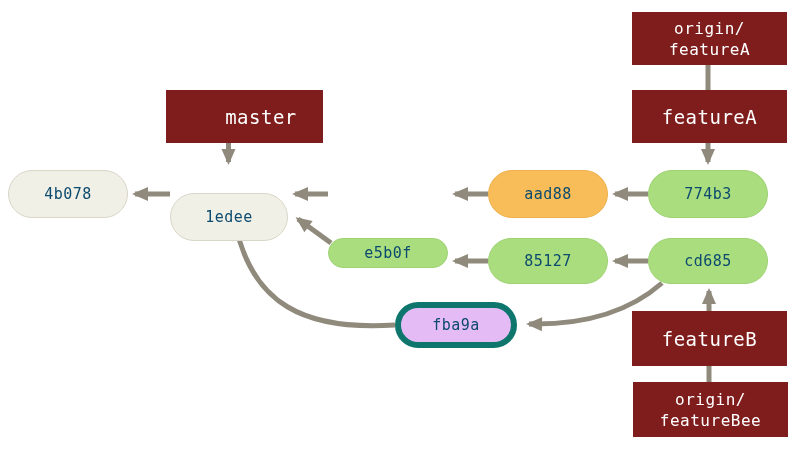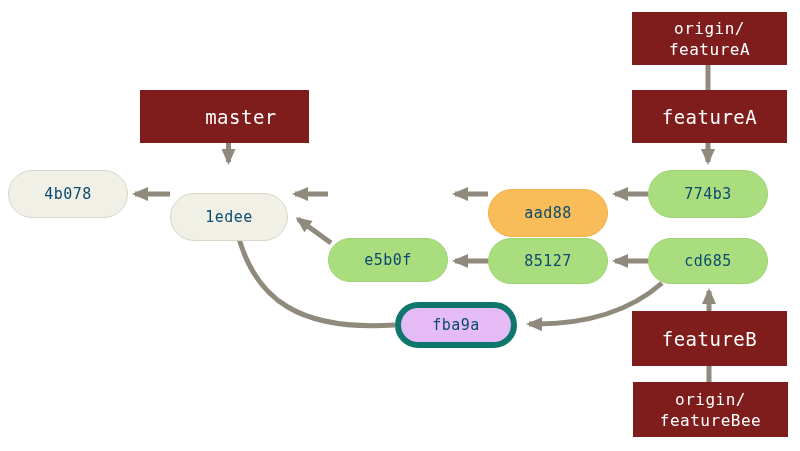--- a/index.html
+++ b/index.html
@@ -28,21 +28,21 @@
     border-radius: 24px;
     display: flex;
     align-items: center;
     justify-content: center;
     font-size: 15px;
     color: #0c4a6e;
     letter-spacing: 0.5px;
   }
   .commit.cream  { background: #f1f0e7; border: 1px solid #d9d7c8; }
   .commit.green  { background: #a9dd7e; border: 1px solid #9ed273; }
-  .commit.orange { background: #f8bd59; border: 1px solid #efb14d; margin-top: 19px; }
+  .commit.orange { background: #f8bd59; border: 1px solid #efb14d; }
   .commit.purple { background: #e5bbf6; border: 6px solid #0f766e; }
 
   
   .branch {
     position: absolute;
     background: #7f1d1d;
     color: #ffffff;
     display: flex;
     flex-direction: column;
     align-items: center;
@@ -89,40 +89,40 @@
       <path d="M662,283 C628,313 582,325 529,324" marker-end="url(#ah)"></path>
 
       <path d="M395,325 C303,331 253,303 236,227" marker-end="url(#ah)"></path>
 
       <path d="M709,311 L709,291" marker-end="url(#ah)"></path>
 
       <path d="M709,382 L709,366"></path>
     </g>
   </svg>
 
-  <div class="branch" style="left:140px; top:90px; width:169px; height:53px;padding-left:33px;">master</div>
+  <div class="branch" style="left:166px; top:90px; width:157px; height:53px;padding-left:33px;">master</div>
 
   <div class="branch two-line" style="left:632px; top:12px; width:155px; height:53px;">
     <span>origin/</span>
     <span>featureA</span>
   </div>
 
   <div class="branch" style="left:632px; top:90px; width:155px; height:53px;">featureA</div>
 
   <div class="branch" style="left:632px; top:311px; width:155px; height:55px;">featureB</div>
 
   <div class="branch two-line" style="left:633px; top:382px; width:155px; height:55px;">
     <span>origin/</span>
     <span>featureBee</span>
   </div>
 
   <div class="commit cream" style="left:8px;   top:170px; width:120px;">4b078</div>
   <div class="commit cream" style="left:170px; top:170px; width:118px;margin-top:23px;">1edee</div>
   <div class="commit orange" style="left:488px; top:170px; width:120px;">aad88</div>
   <div class="commit green" style="left:648px; top:170px; width:120px;">774b3</div>
 
-  <div class="commit green" style="left:328px; top:238px; width:120px; height:44px;">e5b0f</div>
+  <div class="commit green" style="left:328px; top:238px; width:120px; height:30px;">e5b0f</div>
   <div class="commit green" style="left:488px; top:238px; width:120px; height:46px;">85127</div>
   <div class="commit green" style="left:648px; top:238px; width:120px; height:46px;">cd685</div>
 
   <div class="commit purple" style="left:395px; top:302px; width:122px; height:46px;">fba9a</div>
 
 </div>
 
 </body></html>

